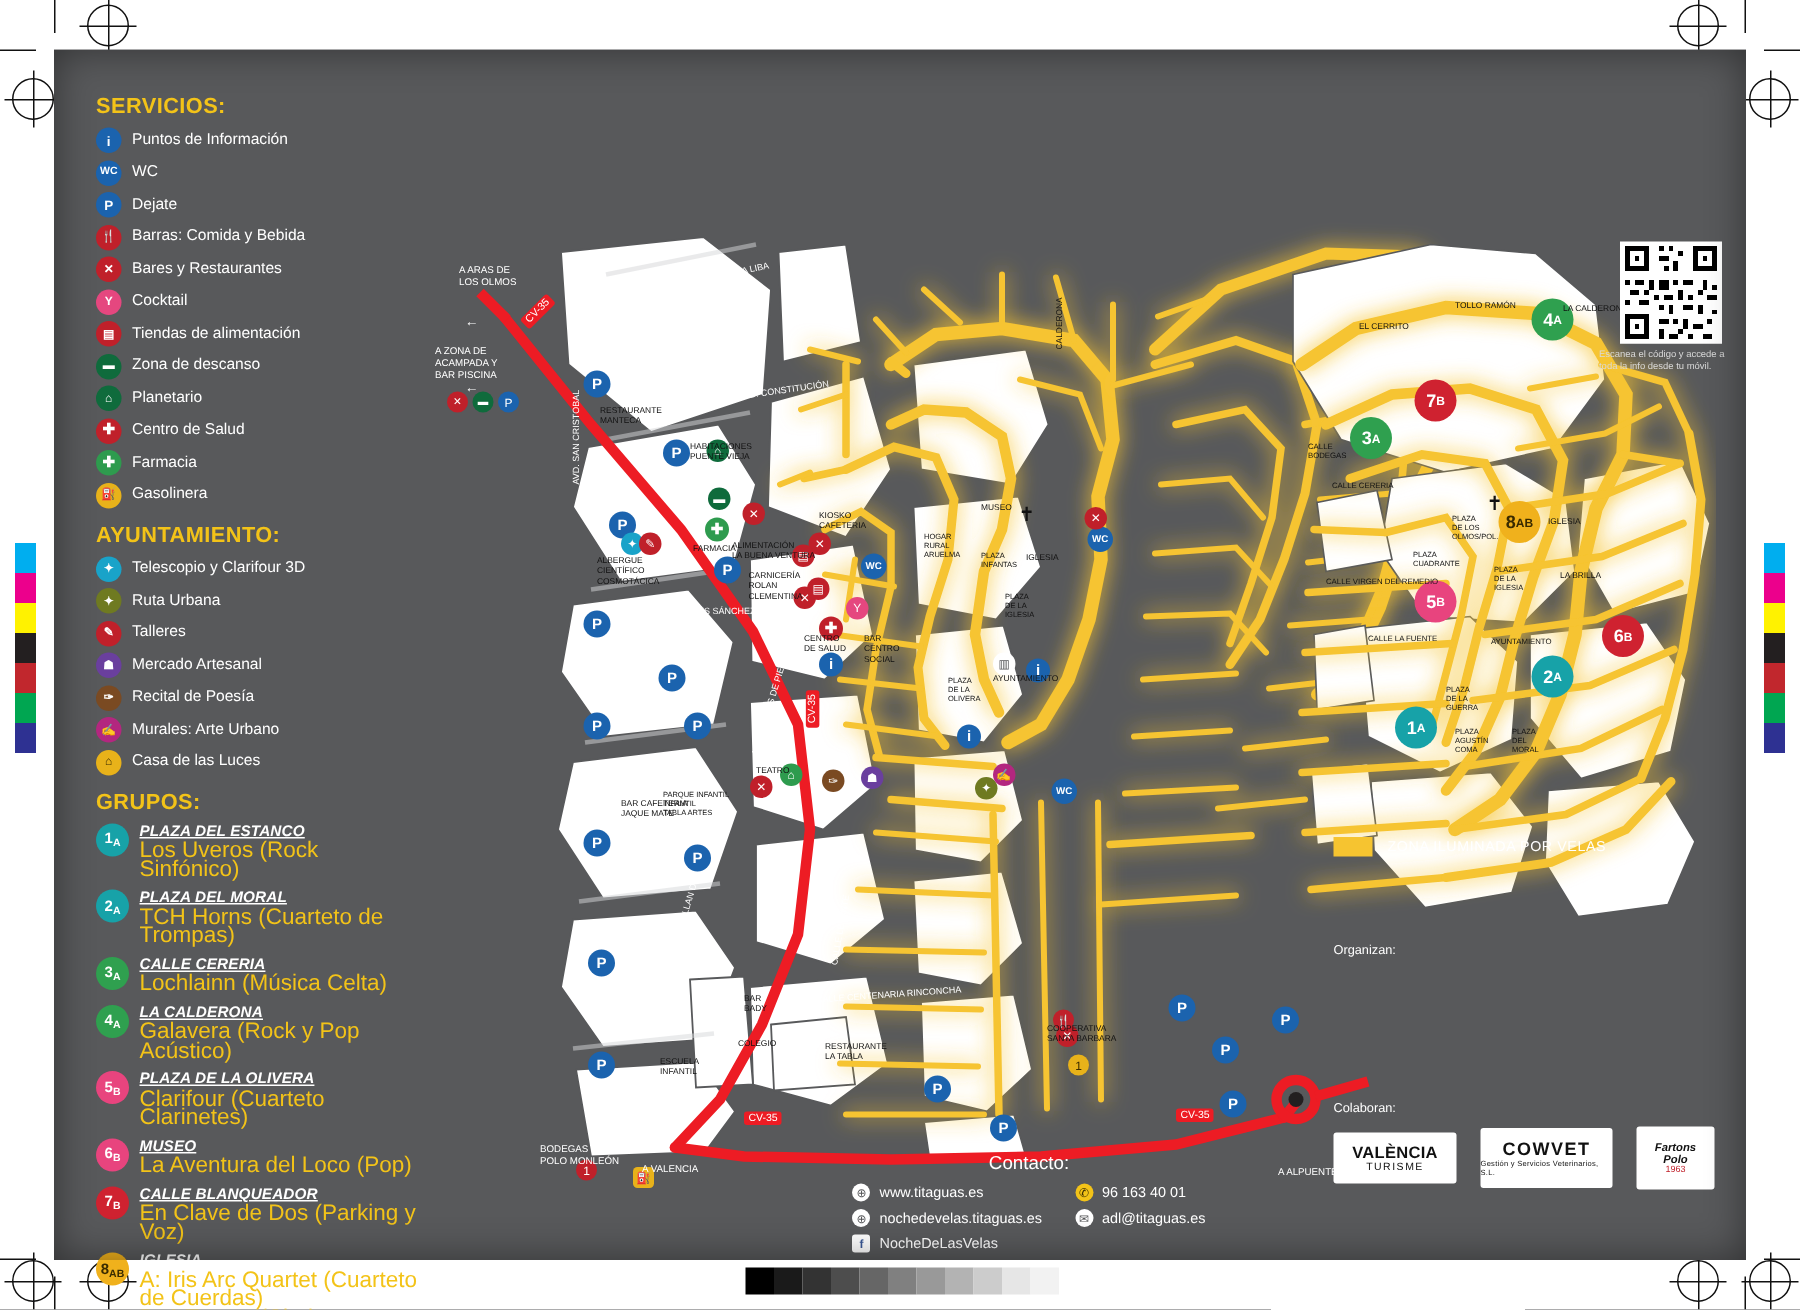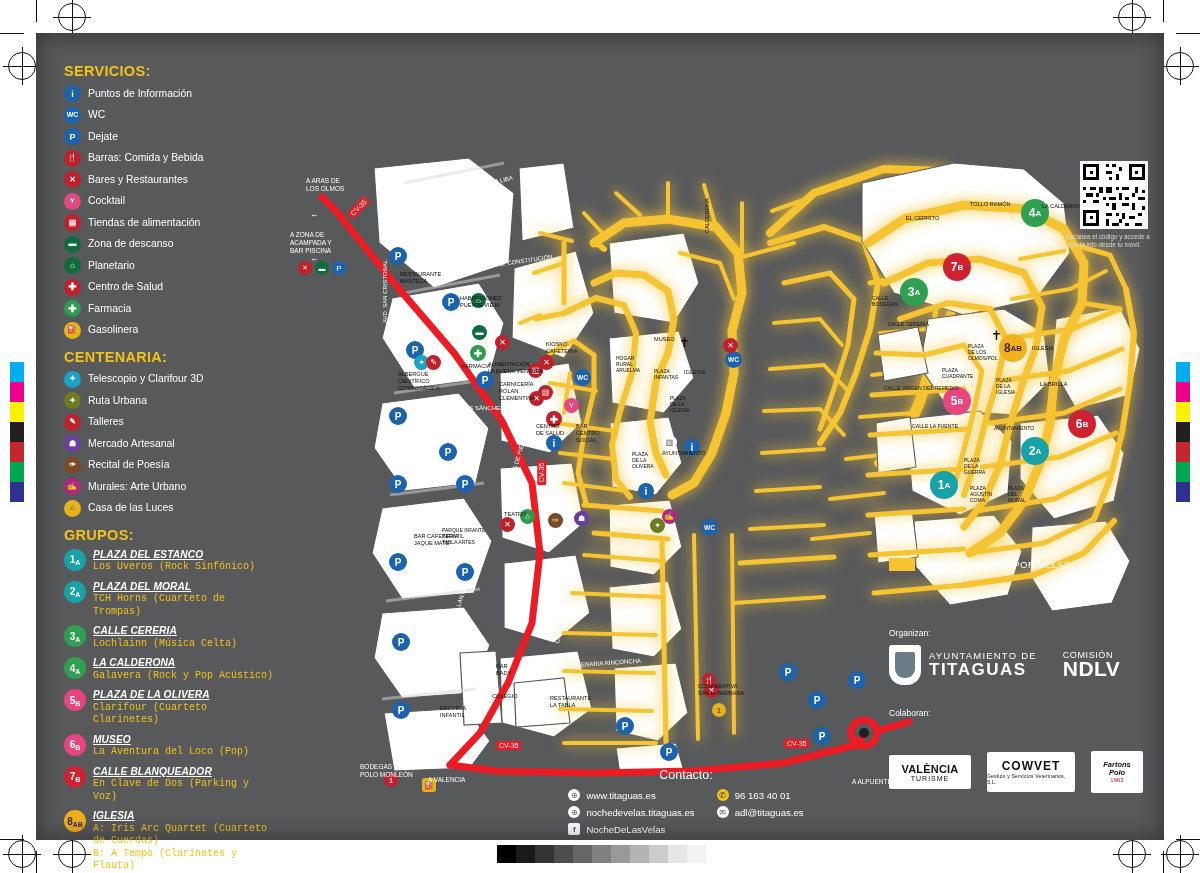--- a/index.html
+++ b/index.html
@@ -45,21 +45,21 @@
   .ico.brown{background:#7a4a22;}
   .ico.magenta{background:#b3277f;}
   .ico.olive{background:#6f7a21;}
 
   
   .grp{display:flex;align-items:flex-start;margin-bottom:7px;}
   .grp .badge{width:22px;height:22px;border-radius:50%;display:flex;align-items:center;justify-content:center;font-size:10px;font-weight:bold;color:#fff;margin-right:7px;flex:0 0 22px;position:relative;}
   .grp .badge sub{font-size:7px;position:relative;top:3px;left:0px;}
   .grp .txt{font-size:10.2px;line-height:12.5px;}
   .grp .txt .t1{color:#fff;text-decoration:underline;font-weight:bold;letter-spacing:.1px;font-style:italic;}
-  .grp .txt .t2{color:#f3c318;font-size:10px;font-family:Liberation Mono, monospace;}
+  .grp .txt .t2{color:#f3c318;font-size:15px;}
   .b-teal{background:#17a2a8;}
   .b-green{background:#2fa04f;}
   .b-yellow{background:#f0b11c;color:#3a2b00 !important;}
   .b-pink{background:#e8447e;}
   .b-red{background:#cf2230;}
 
   .pases{margin-top:10px;}
   .pases .ttl{color:#ffffff;font-size:9.5px;font-weight:bold;letter-spacing:.3px;margin-bottom:4px;}
   .pases .row{display:flex;align-items:center;font-size:9.5px;margin-bottom:3px;color:#fff;}
   .dotA{width:10px;height:10px;border-radius:50%;background:#2fa04f;margin-right:6px;display:inline-block;}
@@ -75,21 +75,21 @@
   
   .qr{position:absolute;left:1044px;top:128px;width:68px;height:68px;background:#fff;}
   .qrcap{position:absolute;left:1030px;top:200px;width:96px;color:#d9d9d9;font-size:6.3px;line-height:8px;}
 
   
   .zonaleg{position:absolute;left:853px;top:525px;display:flex;align-items:center;color:#fff;font-size:9.5px;letter-spacing:.4px;}
   .zonaleg .sw{width:26px;height:13px;background:#f6c430;margin-right:10px;}
 
   
   .orgttl{position:absolute;left:853px;top:595px;color:#fff;font-size:8.5px;}
-  .colttl{position:absolute;left:853px;top:675px;color:#fff;font-size:8.5px;}
+  .colttl{position:absolute;left:853px;top:700px;color:#fff;font-size:8.5px;}
   .logorow{position:absolute;display:flex;align-items:center;}
   .ayto{display:flex;align-items:center;color:#fff;}
   .ayto .shield{width:32px;height:40px;background:#fff;border-radius:3px 3px 14px 14px;margin-right:8px;position:relative;}
   .ayto .shield:after{content:"";position:absolute;left:6px;top:7px;width:20px;height:26px;background:#6b7c88;border-radius:2px 2px 9px 9px;}
   .ayto .t1{font-size:9.5px;letter-spacing:1.2px;}
   .ayto .t2{font-size:17px;font-weight:bold;letter-spacing:1.5px;margin-top:-1px;}
   .ndlv{color:#fff;margin-left:26px;}
   .ndlv .t1{font-size:9px;letter-spacing:.6px;}
   .ndlv .t2{font-size:21px;font-weight:bold;letter-spacing:.5px;margin-top:-3px;}
 
@@ -230,21 +230,21 @@
           <span class="lbl">Farmacia</span>
           </div>
 
         <div class="li">
           <span class="ico yellow" style="font-size:8px">⛽</span>
           <span class="lbl">Gasolinera</span>
           </div>
       </div>
 
       <div class="group">
-        <h3>CENTENARIA:</h3>
+        <h3>AYUNTAMIENTO:</h3>
 
         <div class="li">
           <span class="ico cyan" style="font-size:8px">✦</span>
           <span class="lbl">Telescopio y Clarifour 3D</span>
           </div>
 
         <div class="li">
           <span class="ico olive" style="font-size:8px">✦</span>
           <span class="lbl">Ruta Urbana</span>
           </div>
@@ -775,33 +775,20 @@
       </svg>
     </div>
     <div class="qrcap">Escanea el código y accede a toda la info desde tu móvil.</div>
 
     <div class="zonaleg">
       <span class="sw"></span>
       <span>ZONA ILUMINADA  POR VELAS</span>
     </div>
 
     <div class="orgttl">Organizan:</div>
-    <div class="logorow" style="left:853px;top:612px;">
-      <div class="ayto">
-        <div class="shield"></div>
-        <div>
-          <div class="t1">AYUNTAMIENTO DE</div>
-          <div class="t2">TITAGUAS</div>
-        </div>
-      </div>
-      <div class="ndlv">
-        <div class="t1">COMISIÓN</div>
-        <div class="t2">NDLV</div>
-      </div>
-    </div>
 
     <div class="colttl">Colaboran:</div>
     <div class="logorow" style="left:853px;top:718px;">
       <div class="valencia">
         <div class="t1">VALÈNCIA</div>
         <div class="t2">TURISME</div>
       </div>
       <div class="cowvet">
         <div class="t1">COWVET</div>
         <div class="t2">Gestión y Servicios Veterinarios, S.L.</div>

